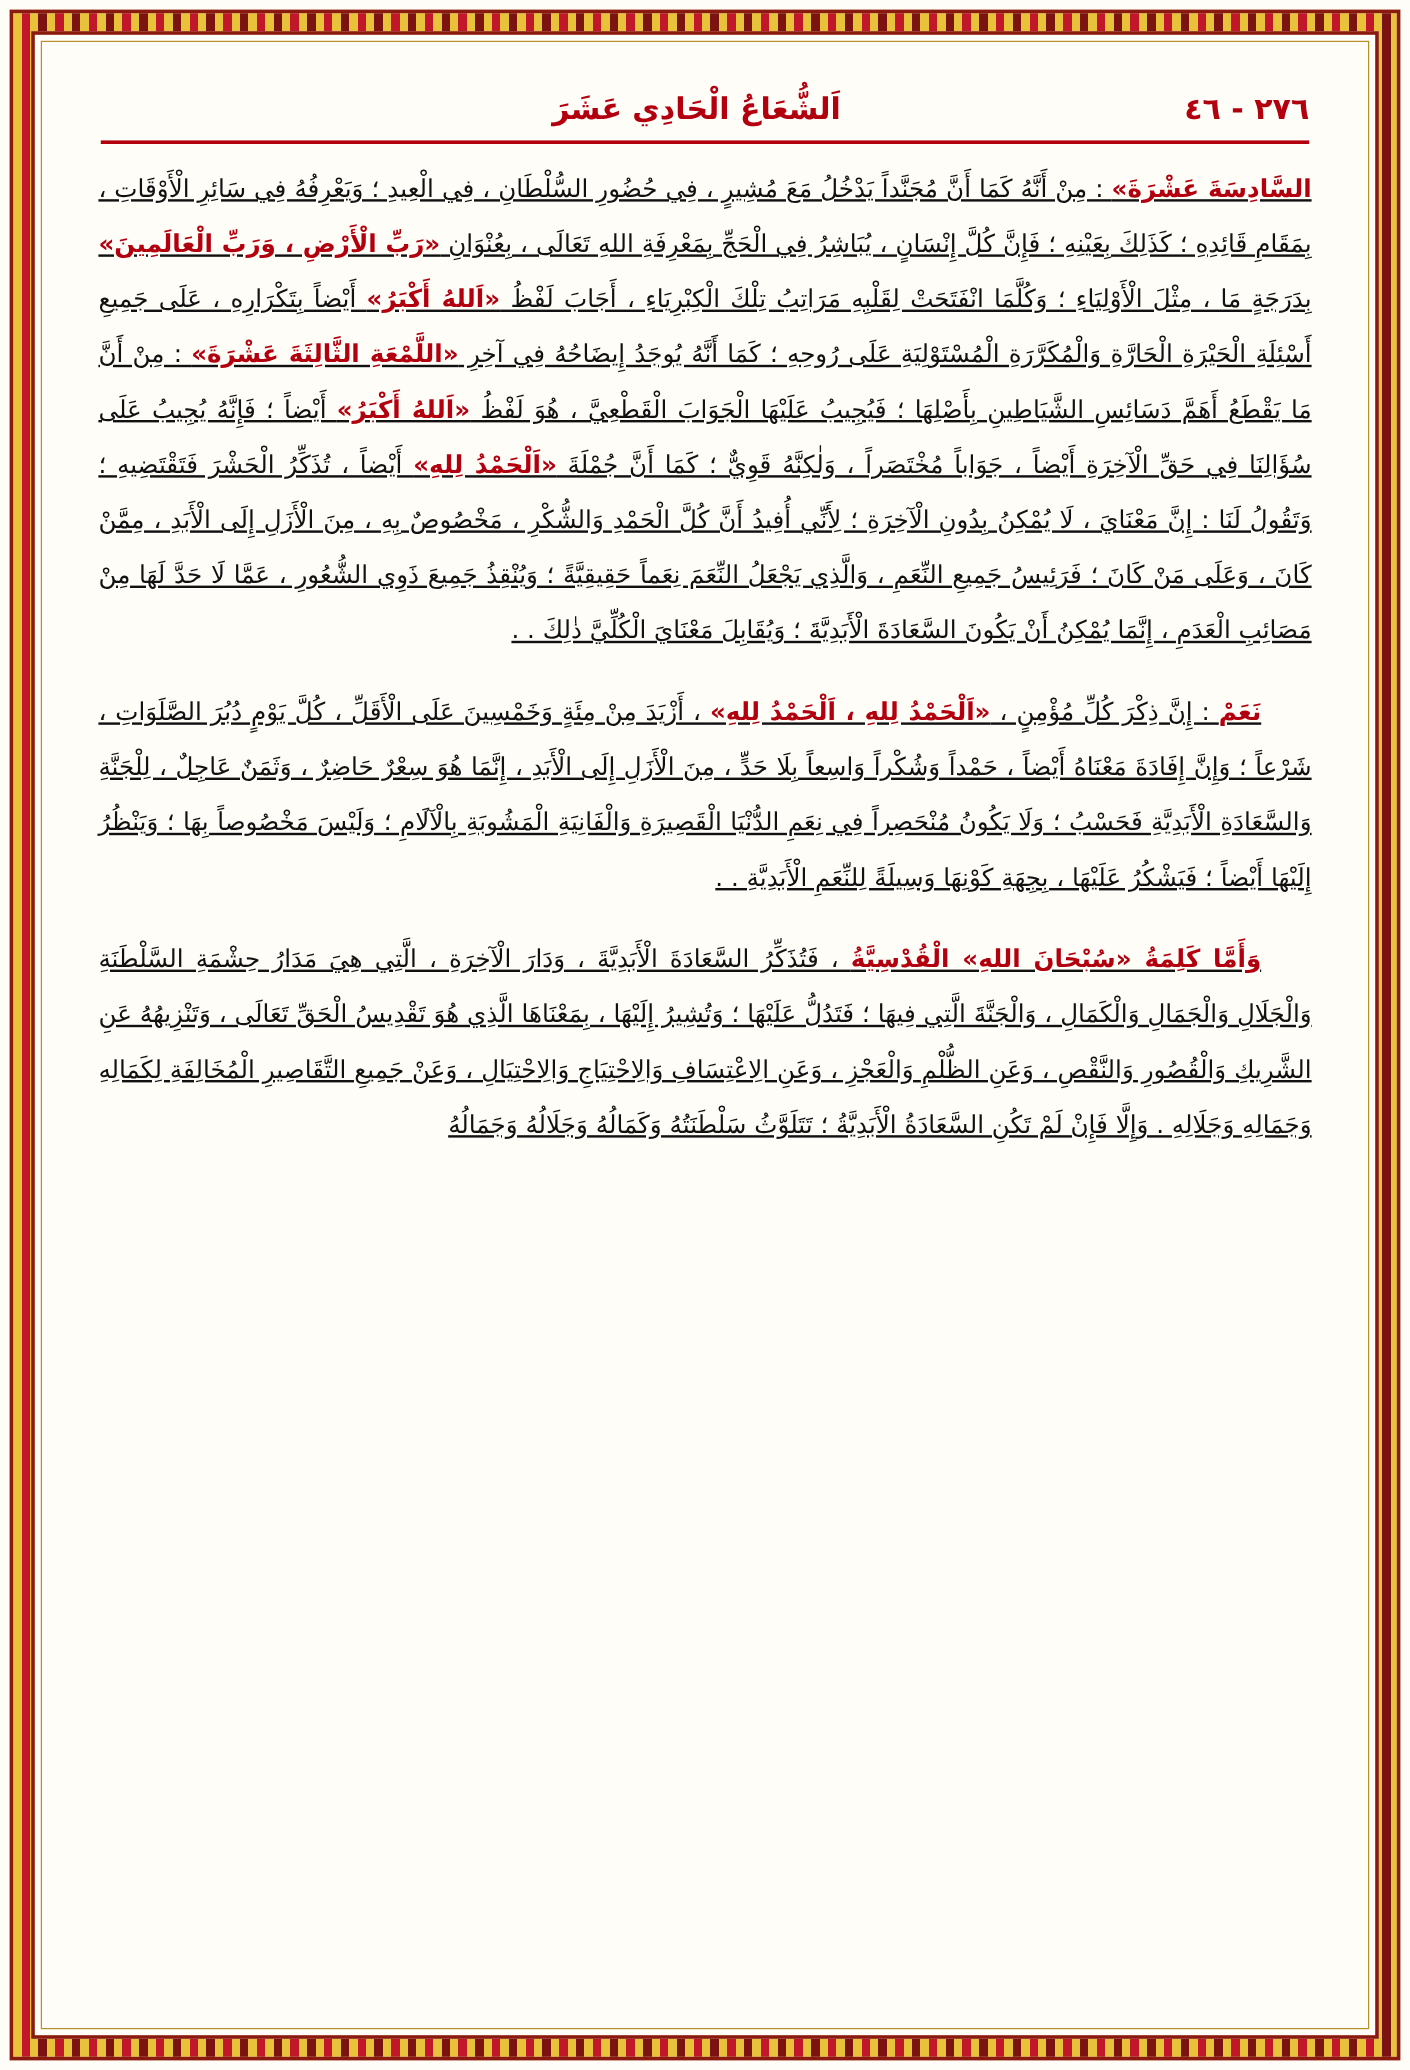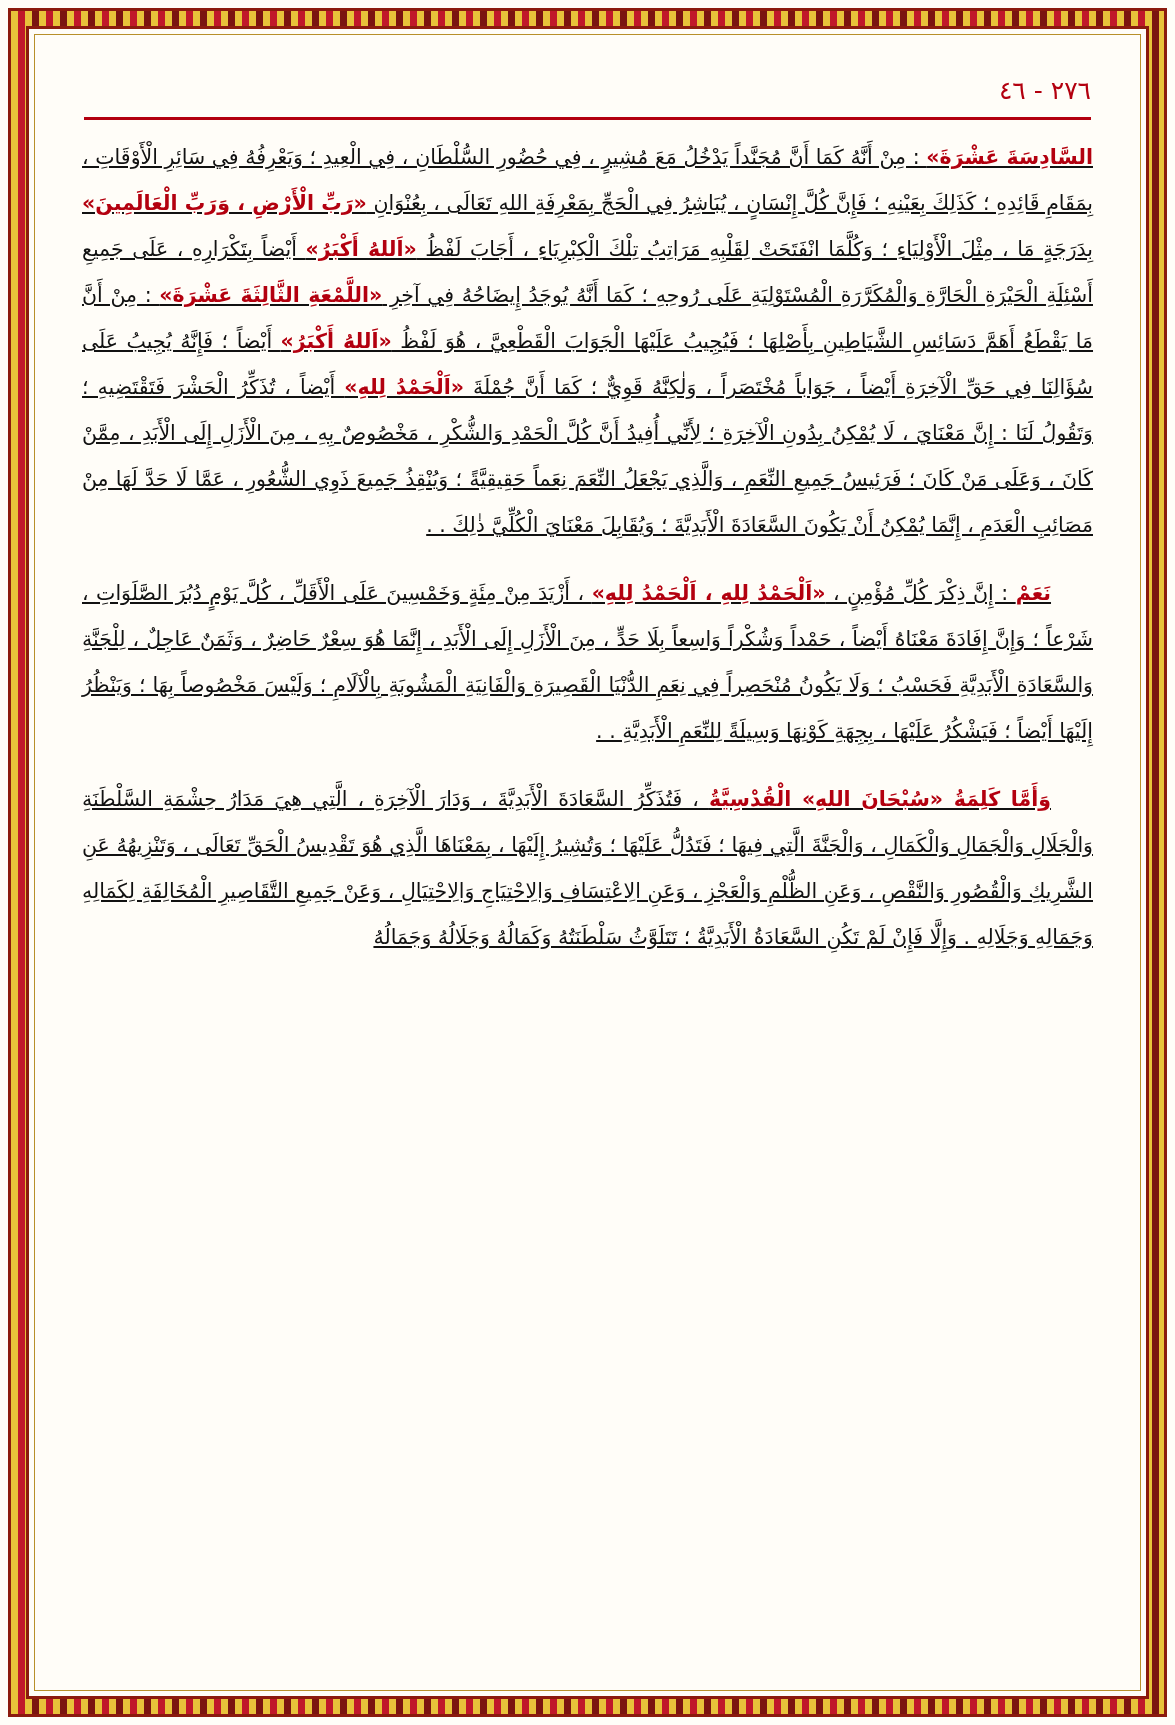--- a/index.html
+++ b/index.html
@@ -65,21 +65,21 @@
     font-size: 25px;
     font-weight: bold;
     letter-spacing: 0;
     flex: 1;
     text-align: center;
     margin-right: -90px;
   }
   .header-page {
     color: #b3000f;
     font-size: 25px;
-    font-weight: normal;
+    font-weight: bold;
     white-space: nowrap;
     direction: rtl;
   }
   .header-rule {
     height: 3px;
     background: #b3000f;
     margin: 10px 22px 0 22px;
   }
   
   .body {
@@ -113,20 +113,21 @@
 <div class="page">
 
   <div class="frame-outer"></div>
   <div class="frame-inner-line"></div>
   <div class="frame-inner-line2"></div>
 
   <div class="content">
 
     <div class="header-row">
       <div class="header-page">٢٧٦ - ٤٦</div>
+      <div class="header-title">اَلشُّعَاعُ الْحَادِي عَشَرَ</div>
     </div>
     <div class="header-rule"></div>
 
     <div class="body">
       <p class="para" id="p1"><span class="red">السَّادِسَةَ عَشْرَةَ»</span><span> : مِنْ أَنَّهُ كَمَا أَنَّ مُجَنَّداً يَدْخُلُ مَعَ مُشِيرٍ ، فِي حُضُورِ السُّلْطَانِ ، فِي الْعِيدِ ؛ وَيَعْرِفُهُ فِي سَائِرِ الْأَوْقَاتِ ، بِمَقَامِ قَائِدِهِ ؛ كَذَلِكَ بِعَيْنِهِ ؛ فَإِنَّ كُلَّ إِنْسَانٍ ، يُبَاشِرُ فِي الْحَجِّ بِمَعْرِفَةِ اللهِ تَعَالَى ، بِعُنْوَانِ </span><span class="red">«رَبِّ الْأَرْضِ ، وَرَبِّ الْعَالَمِينَ»</span><span> بِدَرَجَةٍ مَا ، مِثْلَ الْأَوْلِيَاءِ ؛ وَكُلَّمَا انْفَتَحَتْ لِقَلْبِهِ مَرَاتِبُ تِلْكَ الْكِبْرِيَاءِ ، أَجَابَ لَفْظُ </span><span class="red">«اَللهُ أَكْبَرُ»</span><span> أَيْضاً بِتَكْرَارِهِ ، عَلَى جَمِيعِ أَسْئِلَةِ الْحَيْرَةِ الْحَارَّةِ وَالْمُكَرَّرَةِ الْمُسْتَوْلِيَةِ عَلَى رُوحِهِ ؛ كَمَا أَنَّهُ يُوجَدُ إِيضَاحُهُ فِي آخِرِ </span><span class="red">«اللَّمْعَةِ الثَّالِثَةَ عَشْرَةَ»</span><span> : مِنْ أَنَّ مَا يَقْطَعُ أَهَمَّ دَسَائِسِ الشَّيَاطِينِ بِأَصْلِهَا ؛ فَيُجِيبُ عَلَيْهَا الْجَوَابَ الْقَطْعِيَّ ، هُوَ لَفْظُ </span><span class="red">«اَللهُ أَكْبَرُ»</span><span> أَيْضاً ؛ فَإِنَّهُ يُجِيبُ عَلَى سُؤَالِنَا فِي حَقِّ الْآخِرَةِ أَيْضاً ، جَوَاباً مُخْتَصَراً ، وَلٰكِنَّهُ قَوِيٌّ ؛ كَمَا أَنَّ جُمْلَةَ </span><span class="red">«اَلْحَمْدُ لِلهِ»</span><span> أَيْضاً ، تُذَكِّرُ الْحَشْرَ فَتَقْتَضِيهِ ؛ وَتَقُولُ لَنَا : إِنَّ مَعْنَايَ ، لَا يُمْكِنُ بِدُونِ الْآخِرَةِ ؛ لِأَنِّي أُفِيدُ أَنَّ كُلَّ الْحَمْدِ وَالشُّكْرِ ، مَخْصُوصٌ بِهِ ، مِنَ الْأَزَلِ إِلَى الْأَبَدِ ، مِمَّنْ كَانَ ، وَعَلَى مَنْ كَانَ ؛ فَرَئِيسُ جَمِيعِ النِّعَمِ ، وَالَّذِي يَجْعَلُ النِّعَمَ نِعَماً حَقِيقِيَّةً ؛ وَيُنْقِذُ جَمِيعَ ذَوِي الشُّعُورِ ، عَمَّا لَا حَدَّ لَهَا مِنْ مَصَائِبِ الْعَدَمِ ، إِنَّمَا يُمْكِنُ أَنْ يَكُونَ السَّعَادَةَ الْأَبَدِيَّةَ ؛ وَيُقَابِلَ مَعْنَايَ الْكُلِّيَّ ذٰلِكَ . .</span></p>
       <p class="para gap indent" id="p2"><span class="red">نَعَمْ</span><span> : إِنَّ ذِكْرَ كُلِّ مُؤْمِنٍ ، </span><span class="red">«اَلْحَمْدُ لِلهِ ، اَلْحَمْدُ لِلهِ»</span><span> ، أَزْيَدَ مِنْ مِئَةٍ وَخَمْسِينَ عَلَى الْأَقَلِّ ، كُلَّ يَوْمٍ دُبُرَ الصَّلَوَاتِ ، شَرْعاً ؛ وَإِنَّ إِفَادَةَ مَعْنَاهُ أَيْضاً ، حَمْداً وَشُكْراً وَاسِعاً بِلَا حَدٍّ ، مِنَ الْأَزَلِ إِلَى الْأَبَدِ ، إِنَّمَا هُوَ سِعْرٌ حَاضِرٌ ، وَثَمَنٌ عَاجِلٌ ، لِلْجَنَّةِ وَالسَّعَادَةِ الْأَبَدِيَّةِ فَحَسْبُ ؛ وَلَا يَكُونُ مُنْحَصِراً فِي نِعَمِ الدُّنْيَا الْقَصِيرَةِ وَالْفَانِيَةِ الْمَشُوبَةِ بِالْآلَامِ ؛ وَلَيْسَ مَخْصُوصاً بِهَا ؛ وَيَنْظُرُ إِلَيْهَا أَيْضاً ؛ فَيَشْكُرُ عَلَيْهَا ، بِجِهَةِ كَوْنِهَا وَسِيلَةً لِلنِّعَمِ الْأَبَدِيَّةِ . .</span></p>
       <p class="para gap indent" id="p3"><span class="red">وَأَمَّا كَلِمَةُ «سُبْحَانَ اللهِ» الْقُدْسِيَّةُ</span><span> ، فَتُذَكِّرُ السَّعَادَةَ الْأَبَدِيَّةَ ، وَدَارَ الْآخِرَةِ ، الَّتِي هِيَ مَدَارُ حِشْمَةِ السَّلْطَنَةِ وَالْجَلَالِ وَالْجَمَالِ وَالْكَمَالِ ، وَالْجَنَّةَ الَّتِي فِيهَا ؛ فَتَدُلُّ عَلَيْهَا ؛ وَتُشِيرُ إِلَيْهَا ، بِمَعْنَاهَا الَّذِي هُوَ تَقْدِيسُ الْحَقِّ تَعَالَى ، وَتَنْزِيهُهُ عَنِ الشَّرِيكِ وَالْقُصُورِ وَالنَّقْصِ ، وَعَنِ الظُّلْمِ وَالْعَجْزِ ، وَعَنِ الِاعْتِسَافِ وَالِاحْتِيَاجِ وَالِاحْتِيَالِ ، وَعَنْ جَمِيعِ التَّقَاصِيرِ الْمُخَالِفَةِ لِكَمَالِهِ وَجَمَالِهِ وَجَلَالِهِ . وَإِلَّا فَإِنْ لَمْ تَكُنِ السَّعَادَةُ الْأَبَدِيَّةُ ؛ تَتَلَوَّثُ سَلْطَنَتُهُ وَكَمَالُهُ وَجَلَالُهُ وَجَمَالُهُ</span></p>
     </div>
 
   </div>

